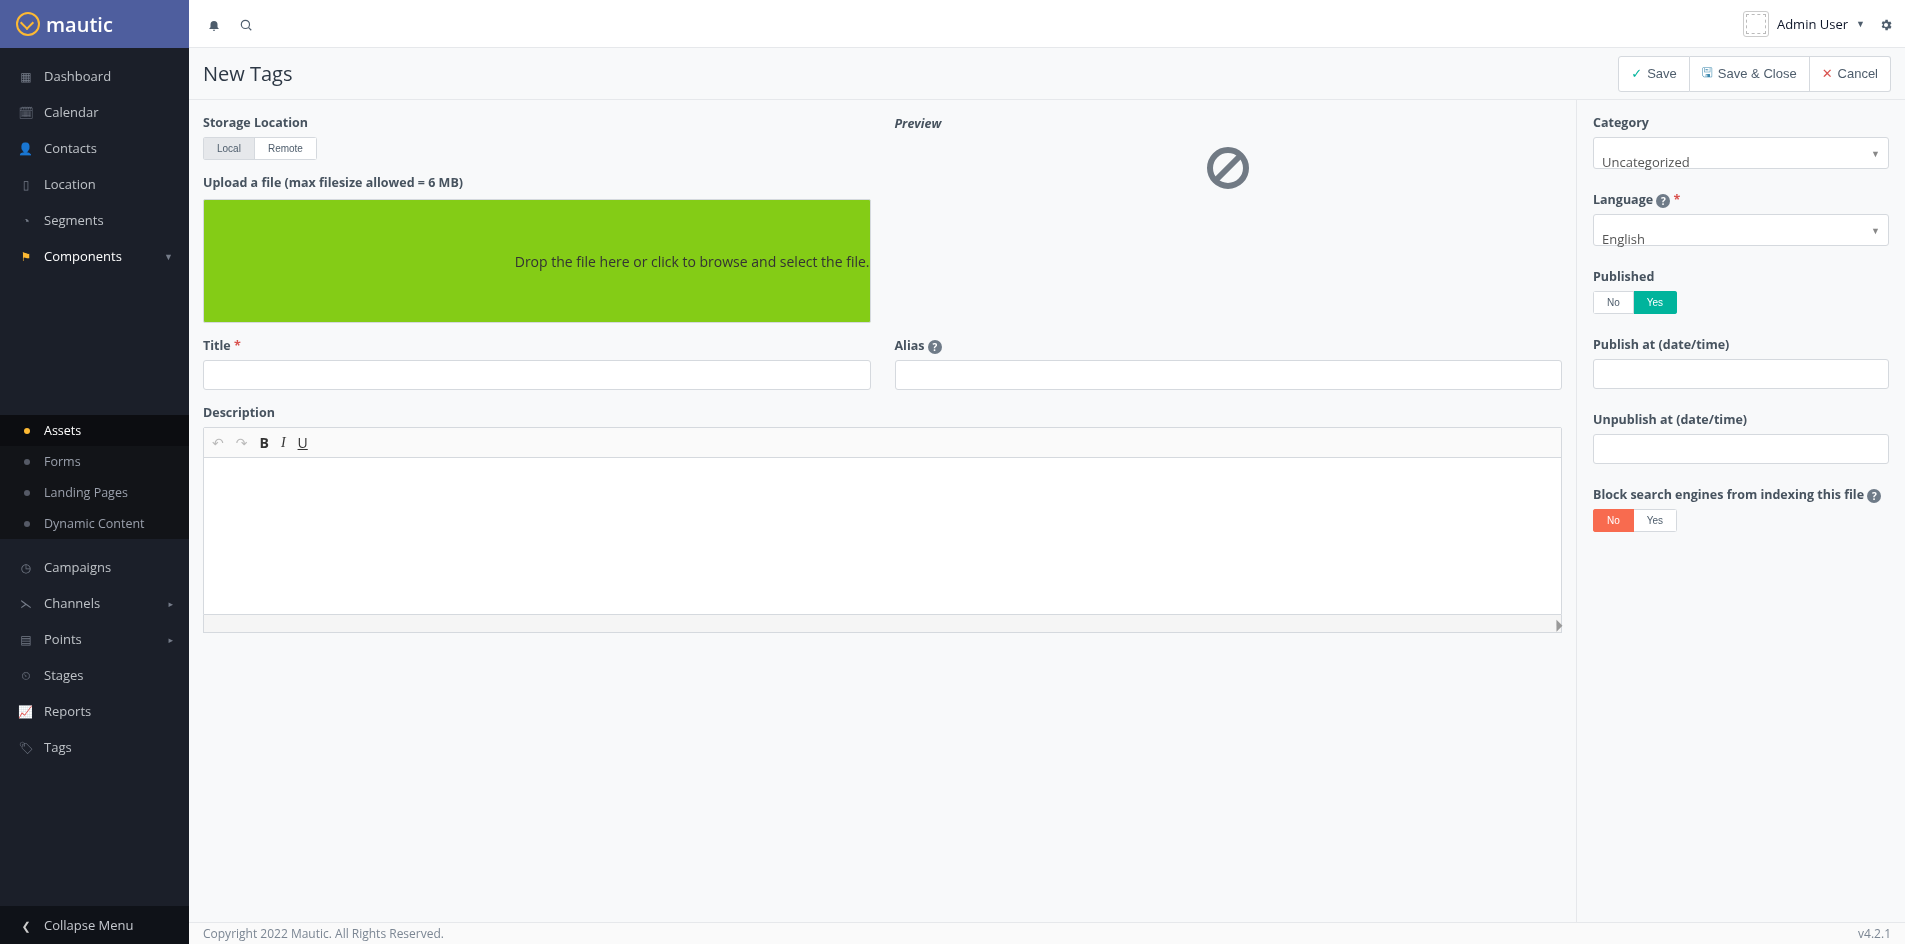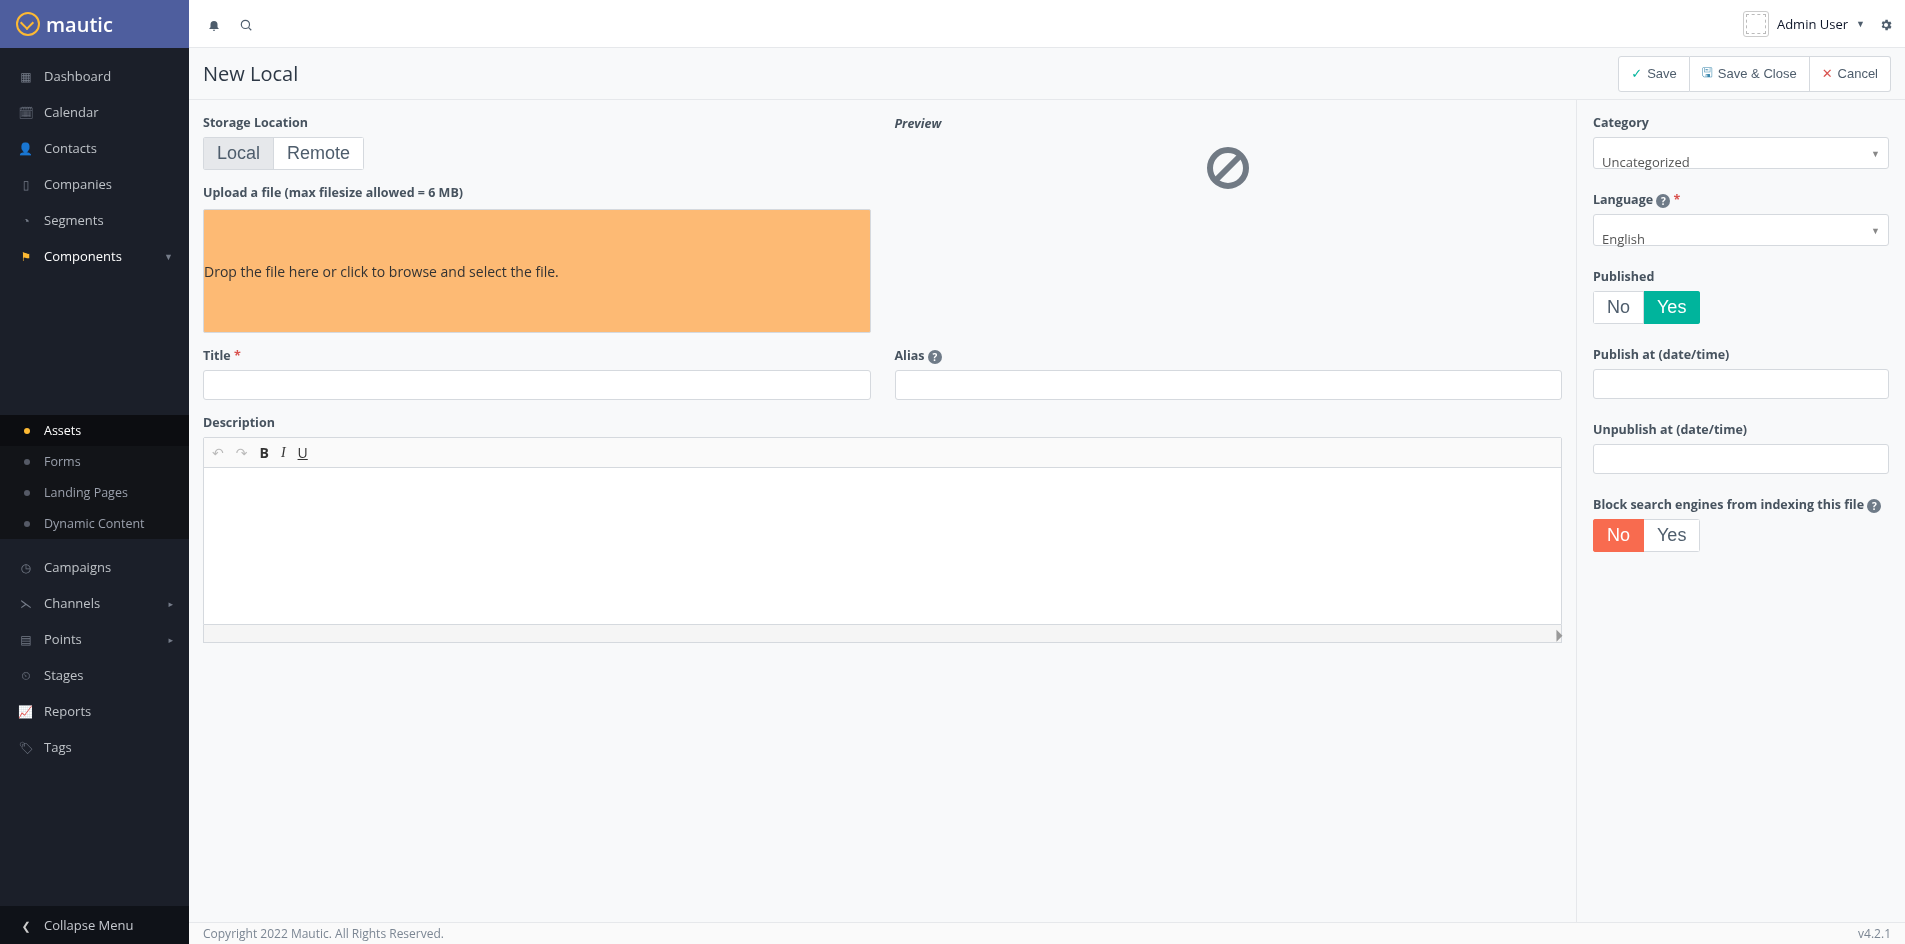--- a/index.html
+++ b/index.html
@@ -61,28 +61,28 @@
 
 .form-grid-top { display: flex; gap: 24px; }
 .form-left { flex: 1; }
 .form-right { flex: 1; font-style: italic; }
 
 .label { font-weight: 700; font-size: 12.5px; color: #47535f; margin-bottom: 6px; display: block; }
 .req { color: #d9534f; }
 .help-ico { display: inline-block; width: 14px; height: 14px; border-radius: 50%; background: #6f7b88; color: #fff; font-size: 10px; text-align: center; line-height: 14px; font-weight: 700; vertical-align: middle; }
 
 .btn-group { display: inline-flex; border-radius: 3px; overflow: hidden; }
-.btn-group .tog { border: 1px solid #d5d9de; background: #fff; padding: 5px 13px; font-size: 18px; cursor: pointer; color: #4e5d6c; }
+.btn-group .tog { border: 1px solid #d5d9de; background: #fff; padding: 5px 13px; font-size: 10px; cursor: pointer; color: #4e5d6c; }
 .btn-group .tog + .tog { border-left: none; }
 .btn-group .tog.active-grey { background: #e6e8eb; }
 .btn-group .tog.active-green { background: #00b49c; color: #fff; border-color: #00b49c; }
 .btn-group .tog.active-red { background: #f86b4f; color: #fff; border-color: #f86b4f; }
 
 .upload-label { font-weight: 700; font-size: 12.5px; margin-top: 14px; margin-bottom: 8px; }
-.dropzone { border: 1px solid #d5d9de; background: #fdba74; height: 124px; display: flex; align-items: center; justify-content: flex-start; font-size: 14px; color: #333; border-radius: 2px; }
+.dropzone { border: 1px solid #d5d9de; background: #84cc16; height: 124px; display: flex; align-items: center; justify-content: flex-end; font-size: 14px; color: #333; border-radius: 2px; }
 
 .row2 { display: flex; gap: 24px; margin-top: 14px; }
 .field { flex: 1; }
 .input { width: 100%; border: 1px solid #d5d9de; border-radius: 3px; padding: 5px 8px; font-size: 13px; height: 30px; background: #fff; }
 .select { width: 100%; border: 1px solid #d5d9de; border-radius: 3px; padding: 15px 8px; font-size: 13px; height: 30px; background: #fff; color: #555; position: relative; }
 .select .caret { position: absolute; right: 8px; top: 50%; transform: translateY(-50%); font-size: 9px; color: #888; }
 
 .preview-label { font-weight: 700; font-size: 12.5px; }
 .preview-empty { text-align: center; padding: 12px 0; }
 .preview-empty svg { width: 48px; height: 48px; }
@@ -125,21 +125,21 @@
       <li>
           <span class="nav-icon">🗓</span>
           <span>Calendar</span>
         </li>
       <li>
           <span class="nav-icon">👤</span>
           <span>Contacts</span>
         </li>
       <li>
           <span class="nav-icon">▯</span>
-          <span>Companies</span>
+          <span>Location</span>
         </li>
       <li>
           <span class="nav-icon">◔</span>
           <span>Segments</span>
         </li>
       <li class="expanded">
           <span class="nav-icon">⚑</span>
           <span>Components</span>
           <span class="chev">▼</span>
         </li>
@@ -219,21 +219,21 @@
         <span style="font-size:9px;color:#4e5d6c;">▼</span>
       </div>
       <span class="gear-ico">
         <svg class="svg-ico" viewBox="0 0 24 24" fill="currentColor">
             <path d="M19.4 13a7.5 7.5 0 0 0 0-2l2-1.6-2-3.4-2.4 1a7.4 7.4 0 0 0-1.7-1L15 3h-4l-.3 2.6a7.4 7.4 0 0 0-1.7 1l-2.4-1-2 3.4 2 1.6a7.5 7.5 0 0 0 0 2l-2 1.6 2 3.4 2.4-1c.5.4 1.1.7 1.7 1L11 21h4l.3-2.6a7.4 7.4 0 0 0 1.7-1l2.4 1 2-3.4-2-1.6zM12 15.5A3.5 3.5 0 1 1 15.5 12 3.5 3.5 0 0 1 12 15.5z"></path>
           </svg>
       </span>
     </div>
 
     <div class="page-header">
-      <h1 class="page-title">New Local</h1>
+      <h1 class="page-title">New Tags</h1>
       <div class="header-actions">
         <button class="btn">
             <span class="check">✓</span>
             <span>Save</span>
           </button>
         <button class="btn">
             <span class="save-close-ico">🖫</span>
             <span>Save &amp; Close</span>
           </button>
         <button class="btn">

